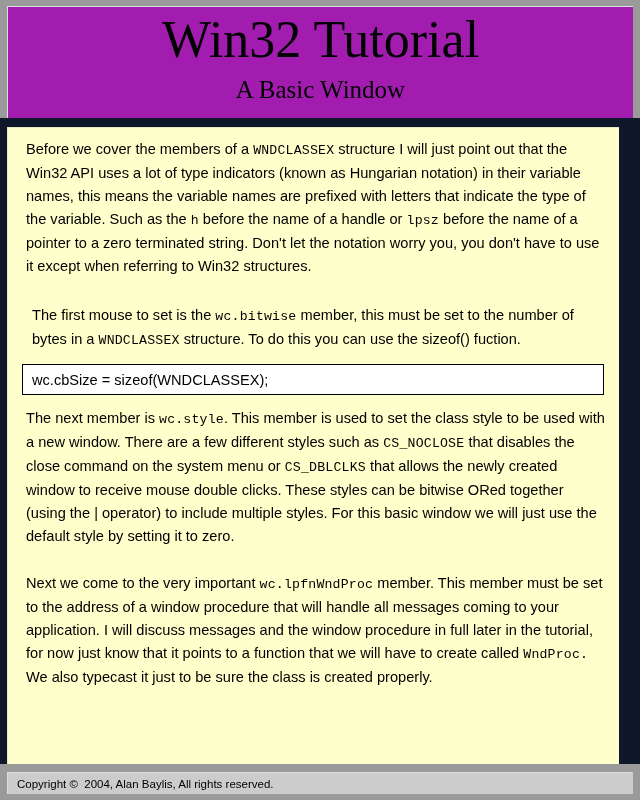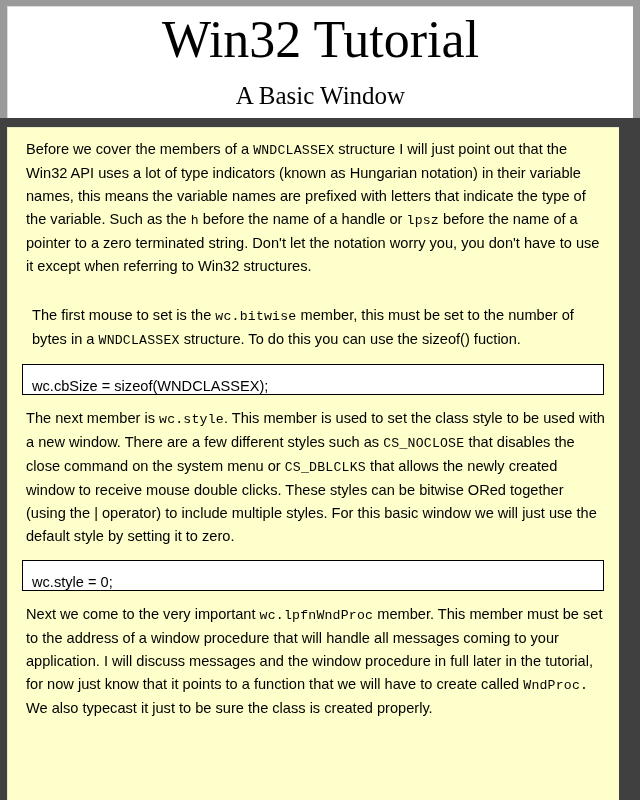--- a/index.html
+++ b/index.html
@@ -22,21 +22,21 @@
     display: flex;
     flex-direction: column;
   }
   
   .header-wrap {
     padding: 6px 7px 0 7px;
     box-sizing: border-box;
     background: #9a9a9a;
   }
   .header {
-    background: #ffffff;
+    background: #a21caf;
     border-top: 1px solid #dcdcdc;
     border-left: 1px solid #dcdcdc;
     height: 112px;
     box-sizing: border-box;
     text-align: center;
     padding-top: 2px;
     overflow: hidden;
   }
   .site-title {
     font-family: "Liberation Serif", serif;
@@ -47,29 +47,29 @@
     margin: 0;
     letter-spacing: 0px;
     white-space: nowrap;
   }
   .site-subtitle {
     font-family: "Liberation Serif", serif;
     font-size: 25px;
     line-height: 30px;
     font-weight: normal;
     color: #000000;
-    margin: 10px;
+    margin: 4px;
     white-space: nowrap;
   }
   
   .body-wrap {
     flex: 1 1 auto;
     padding: 9px 21px 0 7px;
     box-sizing: border-box;
-    background: #404040;
+    background: #0f172a;
     min-height: 0;
   }
   .content {
     background: #ffffcc;
     height: 100%;
     box-sizing: border-box;
     border-top: 1px solid #e9e9c4;
     border-left: 1px solid #e9e9c4;
     padding: 10px 7px 0 7px;
     overflow: hidden;
@@ -95,21 +95,21 @@
     color: #000000;
     letter-spacing: 0.2px;
   }
   .codebox {
     background: #ffffff;
     border: 1px solid #000000;
     margin: 0 8px 0 7px;
     height: 31px;
     box-sizing: border-box;
     display: flex;
-    align-items: flex-end;
+    align-items: center;
     padding-left: 9px;
   }
   .codebox .codetext {
     font-family: "Liberation Sans", sans-serif;
     font-size: 14.6px;
     color: #000000;
     white-space: pre;
   }
   
   .footer-wrap {
@@ -160,28 +160,30 @@
       <div class="codebox">
           <span class="codetext">wc.cbSize = sizeof(WNDCLASSEX);</span>
         </div>
 
       <div class="spacer-sm"></div>
 
       <p class="para"><span>The next member is </span><code class="mono">wc.style</code><span>. This member is used to set the class style to be used with a new window. There are a few different styles such as </span><code class="mono">CS_NOCLOSE</code><span> that disables the close command on the system menu or </span><code class="mono">CS_DBLCLKS</code><span> that allows the newly created window to receive mouse double clicks. These styles can be bitwise ORed together (using the | operator) to include multiple styles. For this basic window we will just use the default style by setting it to zero.</span></p>
 
       <div class="spacer-sm"></div>
 
-      <div class="codebox">
-          <span class="codetext">wc.style = 0;</span>
-        </div>
 
       <div class="spacer-sm"></div>
 
       <p class="para"><span>Next we come to the very important </span><code class="mono">wc.lpfnWndProc</code><span> member. This member must be set to the address of a window procedure that will handle all messages coming to your application. I will discuss messages and the window procedure in full later in the tutorial, for now just know that it points to a function that we will have to create called </span><code class="mono">WndProc.</code><span>  We also typecast it just to be sure the class is created properly.</span></p>
 
       <div class="spacer-sm"></div>
 
 
     </div>
   </div>
 
+  <div class="footer-wrap">
+    <div class="footer">
+      <span class="footer-text">Copyright ©  2004, Alan Baylis, All rights reserved.</span>
+    </div>
+  </div>
 
 </div>
 
 </body></html>

